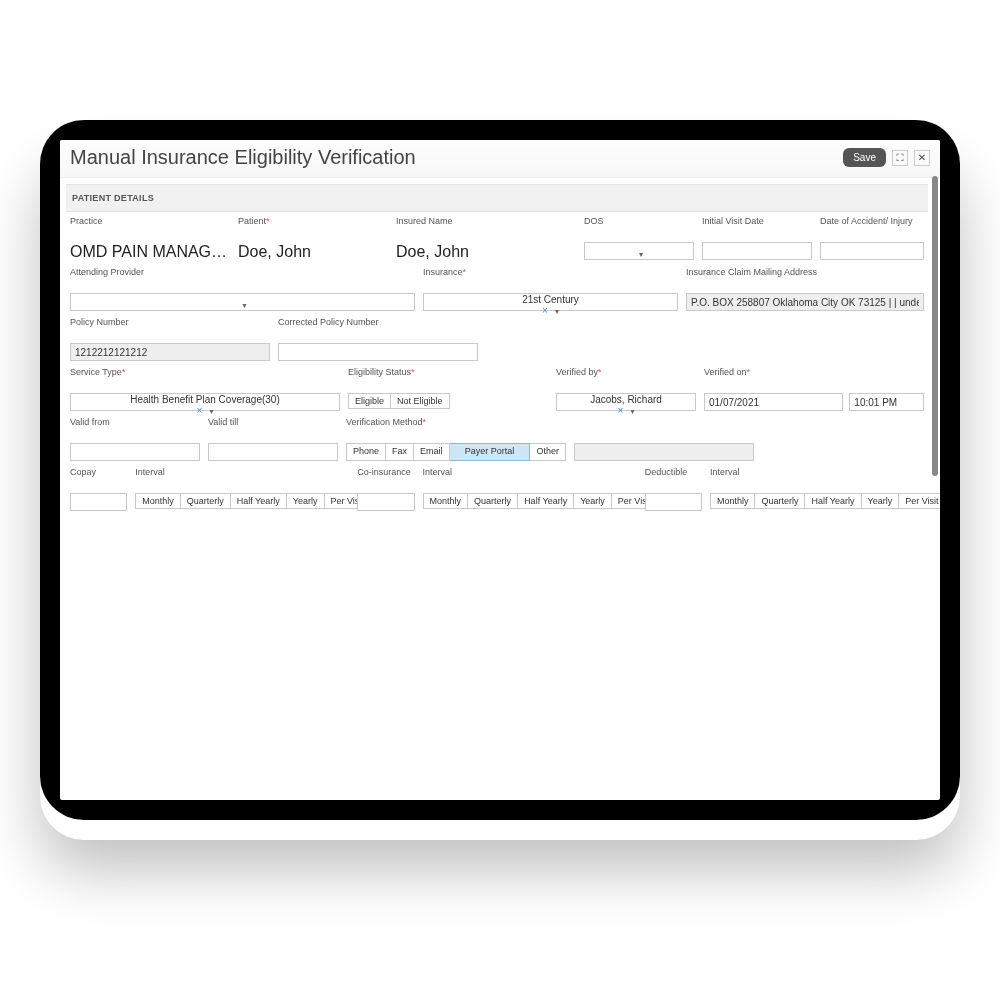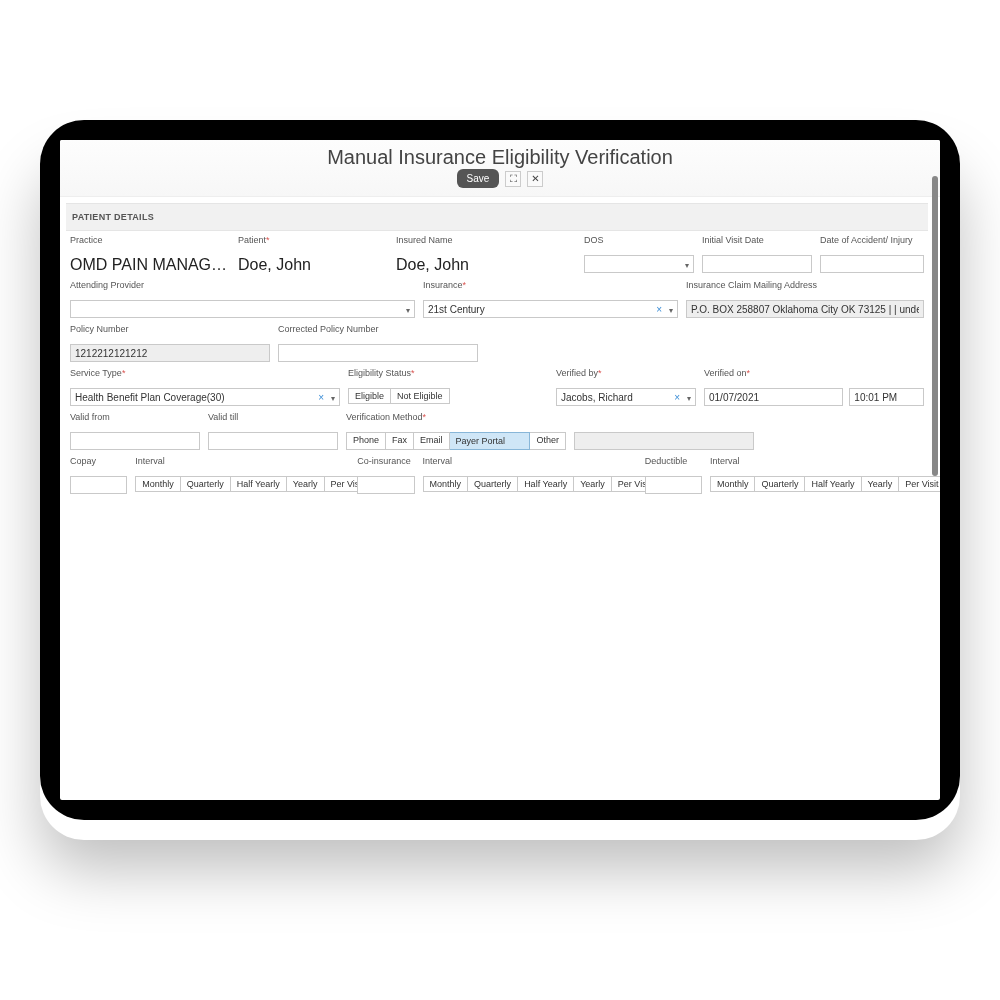--- a/index.html
+++ b/index.html
@@ -38,21 +38,20 @@
     font-size: 10px;
     color: #333;
   }
   .titlebar {
     display: flex;
     align-items: center;
     justify-content: space-between;
     padding: 6px 10px 8px 10px;
     border-bottom: 1px solid #eee;
     background: linear-gradient(#fdfdfd,#f7f7f7);
-    flex-direction: column;
   }
   .title {
     font-size: 20px;
     font-weight: 300;
     color: #444;
   }
   .title-actions { display: flex; gap: 6px; align-items: center; }
   .btn-save {
     background: #555; color: #fff;
     border: none; padding: 4px 10px;
@@ -77,32 +76,33 @@
     padding: 8px 6px;
     font-size: 9px;
     font-weight: 700;
     letter-spacing: 0.3px;
     color: #555;
     border-top: 1px solid #e5e5e5;
     border-bottom: 1px solid #e5e5e5;
     margin-bottom: 4px;
   }
   .row { display: flex; gap: 8px; margin-bottom: 6px; padding: 0 4px; flex-wrap: nowrap; }
-  .field { display: flex; flex-direction: column; gap: 10px; min-width: 0; }
+  .field { display: flex; flex-direction: column; gap: 16px; min-width: 0; }
   .label { font-size: 9px; color: #555; white-space: nowrap; }
   .req { color: #d9534f; }
   .static { font-size: 16px; color: #222; padding-top: 1px; white-space: nowrap; overflow: hidden; text-overflow: ellipsis; }
   .inp, .sel {
     height: 18px;
     border: 1px solid #c9c9c9;
     background: #fff;
     padding: 0 4px;
     font-size: 10px;
     color: #333;
     width: 100%;
+    flex-direction: column;
   }
   .inp.ro { background: #eee; }
   .sel { position: relative; display: flex; align-items: center; justify-content: space-between; cursor: pointer; }
   .caret::after { content: "▾"; font-size: 8px; color: #666; margin-left: 4px;}
   .clear { color: #3b8dd6; font-size: 10px; margin-right: 3px; cursor: pointer; }
   .seg { display: inline-flex; }
   .seg .opt {
     border: 1px solid #c9c9c9; padding: 2px 6px; font-size: 9px;
     background: #fff; cursor: pointer; white-space: nowrap;
   }

